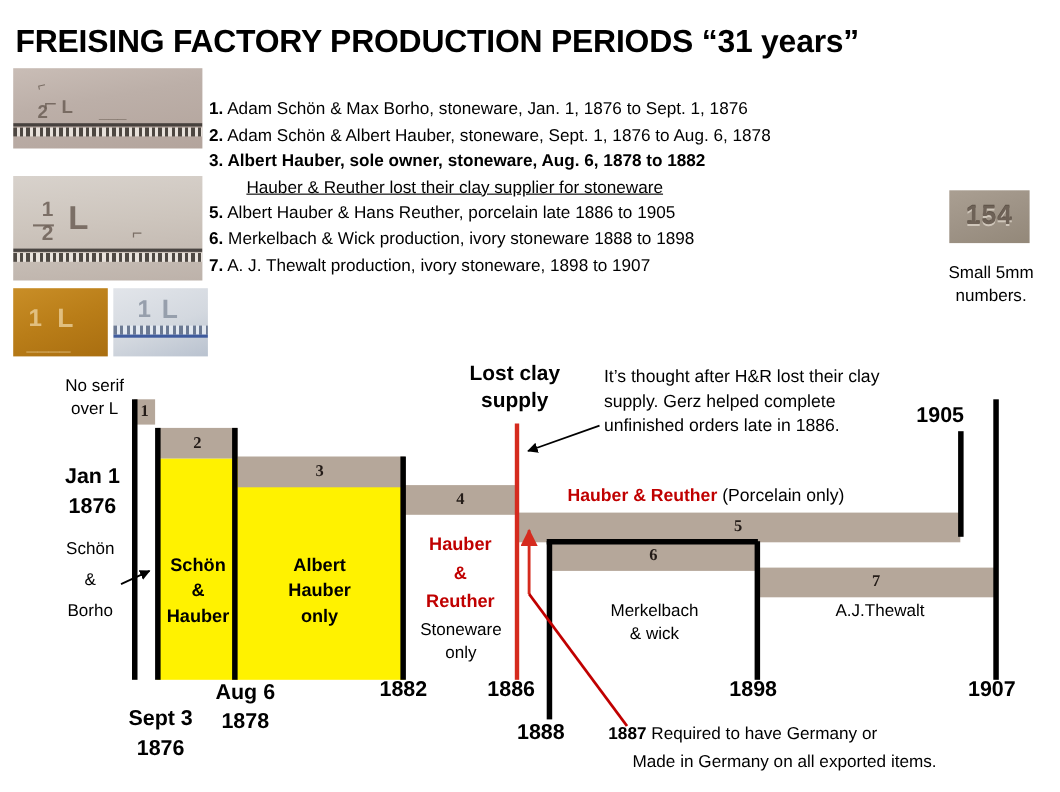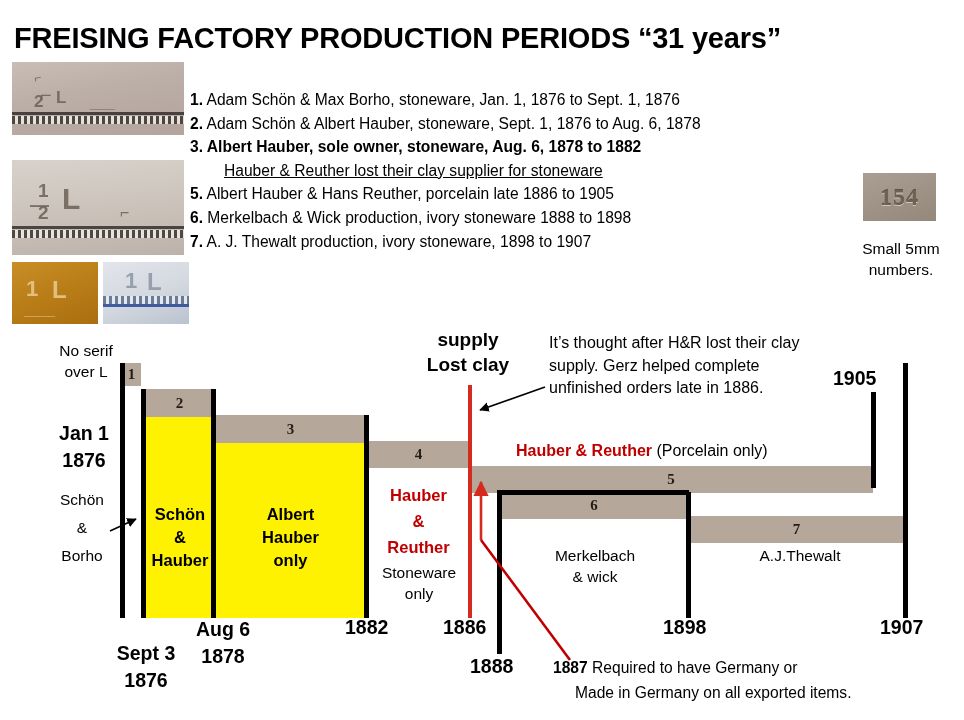--- a/index.html
+++ b/index.html
@@ -33,21 +33,21 @@
 
   .beadrow{position:absolute;left:0;right:0;height:8px;
     background:repeating-linear-gradient(90deg,#3a3530 0px,#3a3530 3px,#efeae4 3px,#efeae4 6px);
     opacity:.85;}
   .darkline{position:absolute;left:0;right:0;height:3px;background:#2b2724;opacity:.8;}
 
   .mark{position:absolute;color:#6d6057;font-weight:bold;opacity:.85;}
 
   #num154{position:absolute;left:0;top:0;width:100%;height:100%;
      display:flex;align-items:center;justify-content:center;
-     font-family:Liberation Serif, serif;font-size:24px;font-weight:bold;
+     font-family:Liberation Sans, sans-serif;font-size:24px;font-weight:bold;
      color:#6e6257;text-shadow:0 1px 0 #cfc6ba,0 -1px 0 #5e5348;letter-spacing:1px;}
 
   #cap154{left:851px;top:238px;width:100px;text-align:center;
      font-size:15.5px;line-height:21px;}
 
   
   #list{left:190px;top:88px;width:660px;font-size:15.6px;line-height:23.6px;}
   #list .row{white-space:nowrap;}
   #list .n{font-weight:bold;}
   #list .bold{font-weight:bold;}
@@ -90,21 +90,21 @@
   <div class="mark" style="left:26px;top:20px;font-size:19px;">1</div>
   <div class="mark" style="left:18px;top:34px;font-size:19px;">—</div>
   <div class="mark" style="left:26px;top:42px;font-size:19px;">2</div>
   <div class="mark" style="left:50px;top:24px;font-size:30px;line-height:30px;">L</div>
   <div class="mark" style="left:108px;top:44px;font-size:16px;">⌐</div>
 </div>
 
 <div class="photo" id="photo3">
   <div class="mark" style="left:14px;top:14px;font-size:22px;color:#e8cb92;">1</div>
   <div class="mark" style="left:40px;top:14px;font-size:24px;color:#e8cb92;">L</div>
-  <div class="mark" style="left:12px;top:40px;font-size:14px;color:#e8cb92;">____</div>
+  <div class="mark" style="left:12px;top:40px;font-size:18px;color:#e8cb92;">____</div>
 </div>
 
 <div class="photo" id="photo4">
   <div class="darkline" style="top:42px;background:#1b3d8f;"></div>
   <div class="beadrow" style="top:34px;background:repeating-linear-gradient(90deg,#5b6a86 0px,#5b6a86 3px,#e6ecf4 3px,#e6ecf4 6px);"></div>
   <div class="mark" style="left:22px;top:6px;font-size:22px;color:#8c95a3;">1</div>
   <div class="mark" style="left:44px;top:6px;font-size:24px;color:#8c95a3;">L</div>
 </div>
 
 <div class="photo" id="photo154">
@@ -200,22 +200,22 @@
   <div>Hauber</div>
   <div>&amp;</div>
   <div>Reuther</div>
 </div>
 <div class="smalltxt" style="left:367px;top:562px;width:104px;">
   <div>Stoneware</div>
   <div>only</div>
 </div>
 
 <div class="abs" style="left:404px;top:327px;width:128px;text-align:center;font-weight:bold;font-size:19px;line-height:25px;">
+  <div>Lost clay</div>
   <div>supply</div>
-  <div>Lost clay</div>
 </div>
 
 <div class="abs" style="left:549px;top:332px;width:264px;font-size:16px;line-height:22.5px;">It’s thought after H&amp;R lost their clay supply. Gerz helped complete unfinished orders late in 1886.</div>
 
 <div class="abs" style="left:516px;top:442px;font-size:16px;white-space:nowrap;">
   <span style="color:#c00000;font-weight:bold;">Hauber &amp; Reuther</span>
   <span>(Porcelain only)</span>
 </div>
 
 <div class="smalltxt" style="left:520px;top:545px;width:150px;">

